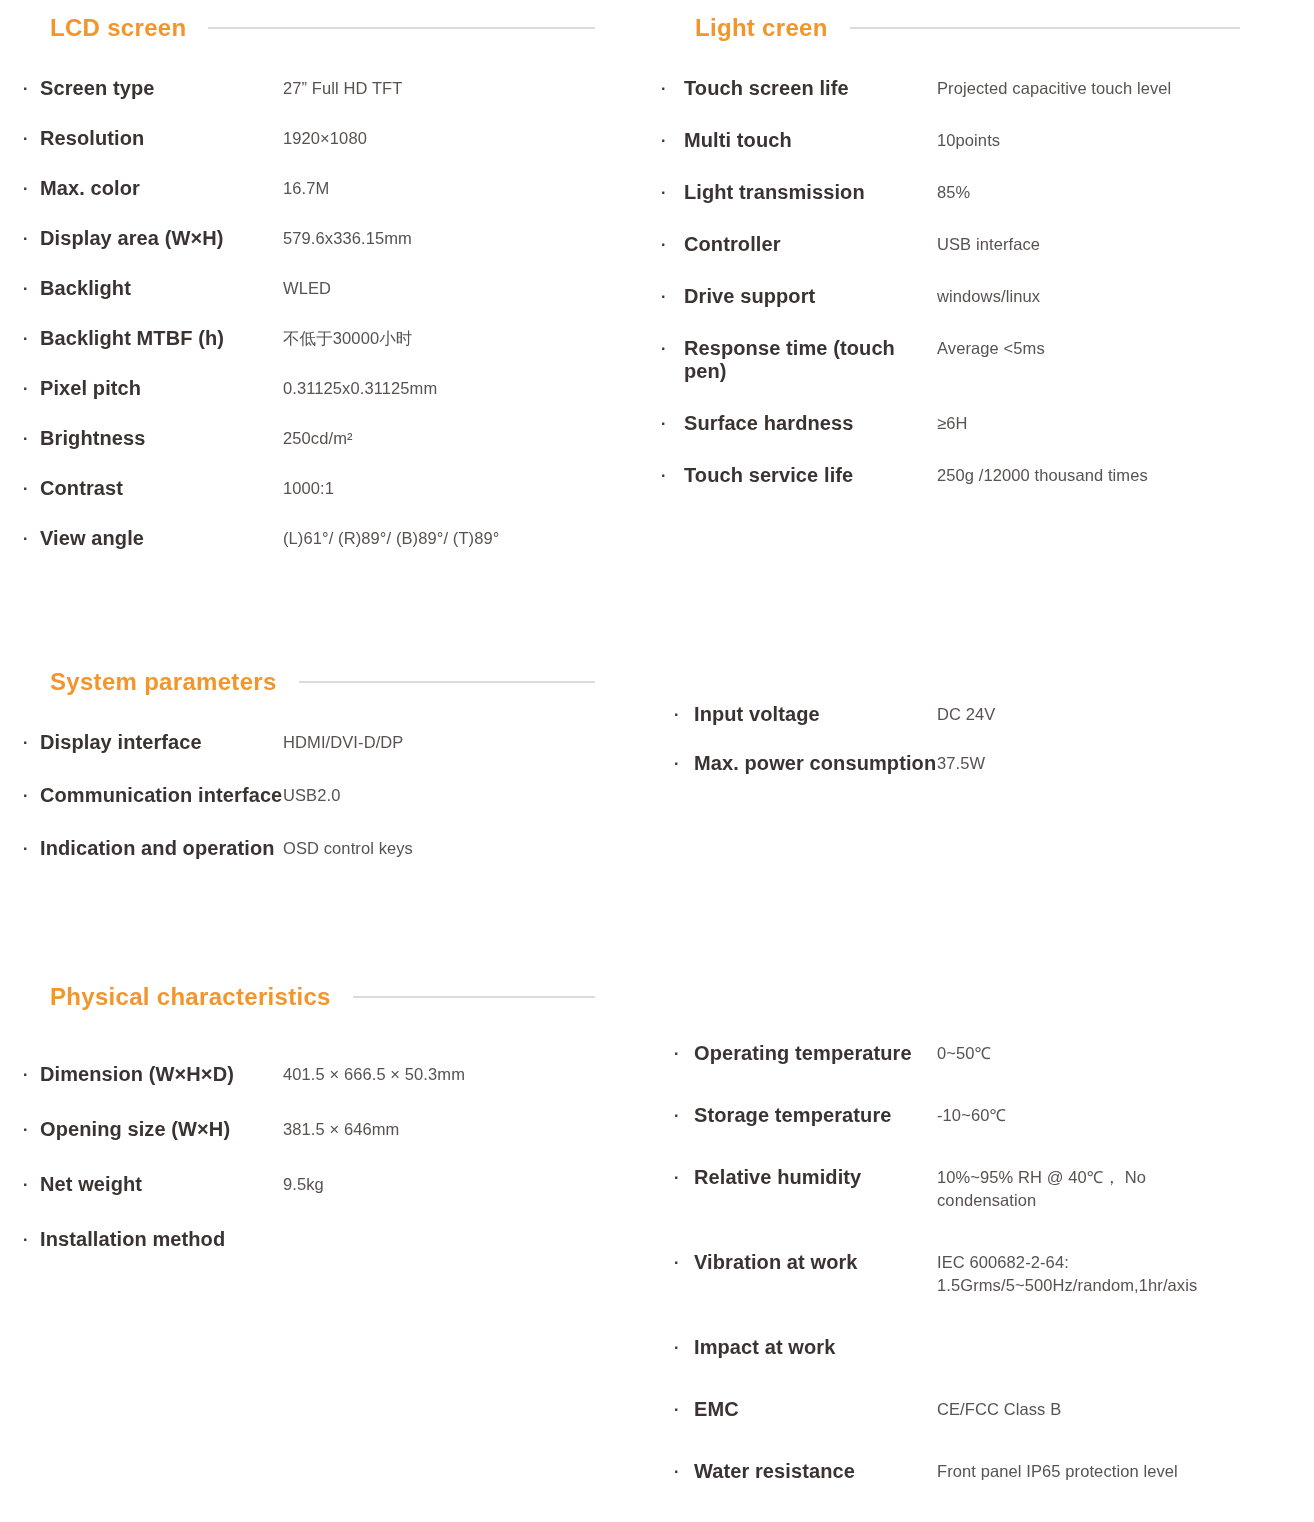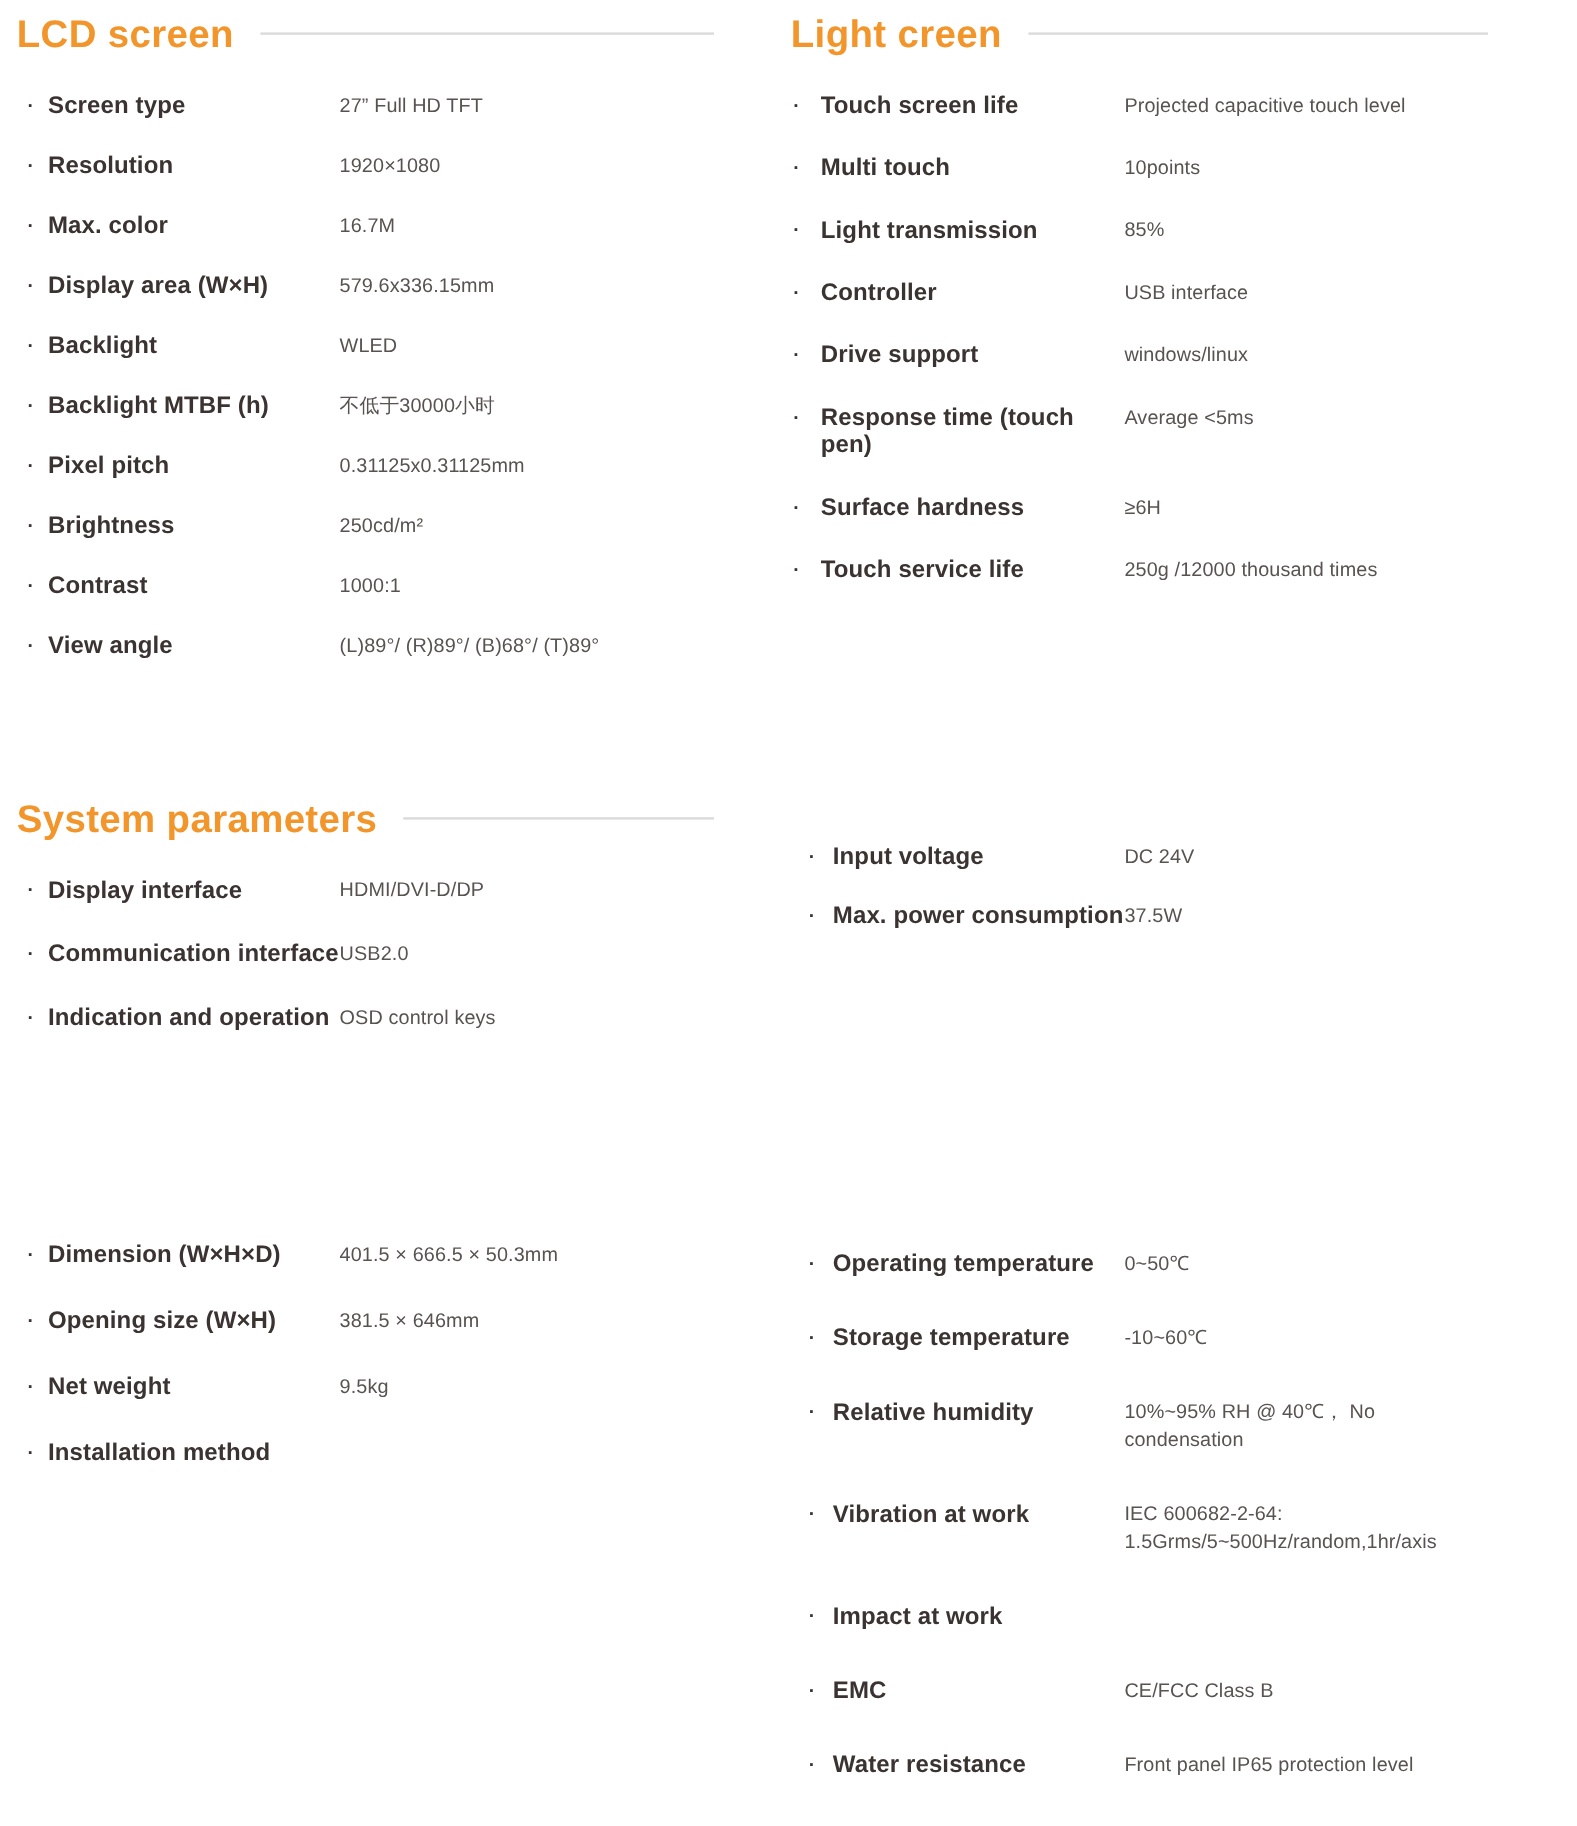--- a/index.html
+++ b/index.html
@@ -13,23 +13,23 @@
     position: relative;
     width: 1314px; height: 1522px;
     background: #ffffff;
     overflow: hidden;
   }
   .spec-section { position: absolute; }
   .section-heading {
     display: flex; align-items: center; height: 28px;
   }
   .section-title {
-    font-size: 32px; line-height: 28px; font-weight: 700;
+    font-size: 24px; line-height: 28px; font-weight: 700;
     color: var(--accent, #F2962B);
-    letter-spacing: 0.3px; white-space: nowrap;
+    letter-spacing: 0.3px; white-space: nowrap; margin-left: 36px;
   }
   .section-divider {
     flex: 1; height: 2px;
     background: var(--divider, #DBDBDB);
     margin-left: 22px;
   }
   .rows { margin-top: var(--rows-top, 35px); }
   .spec-row {
     display: flex; align-items: flex-start;
     padding-left: var(--indent, 9px);
@@ -115,21 +115,21 @@
           <span class="value">250cd/m²</span>
         </div>
         <div class="spec-row">
           <span class="bullet">·</span>
           <span class="label">Contrast</span>
           <span class="value">1000:1</span>
         </div>
         <div class="spec-row">
           <span class="bullet">·</span>
           <span class="label">View angle</span>
-          <span class="value">(L)89°/ (R)89°/ (B)68°/ (T)89°</span>
+          <span class="value">(L)61°/ (R)89°/ (B)89°/ (T)89°</span>
         </div>
       </div>
   </section>
 
   <section class="spec-section" id="sec-1">
     <div class="section-heading">
       <h2 class="section-title">Light creen</h2>
       <span class="section-divider"></span>
     </div>
     <div class="rows">
@@ -209,20 +209,24 @@
         </div>
         <div class="spec-row">
           <span class="bullet">·</span>
           <span class="label">Max. power consumption</span>
           <span class="value">37.5W</span>
         </div>
       </div>
   </section>
 
   <section class="spec-section" id="sec-4">
+    <div class="section-heading">
+      <h2 class="section-title">Physical characteristics</h2>
+      <span class="section-divider"></span>
+    </div>
     <div class="rows">
         <div class="spec-row">
           <span class="bullet">·</span>
           <span class="label">Dimension (W×H×D)</span>
           <span class="value">401.5 × 666.5 × 50.3mm</span>
         </div>
         <div class="spec-row">
           <span class="bullet">·</span>
           <span class="label">Opening size (W×H)</span>
           <span class="value">381.5 × 646mm</span>

